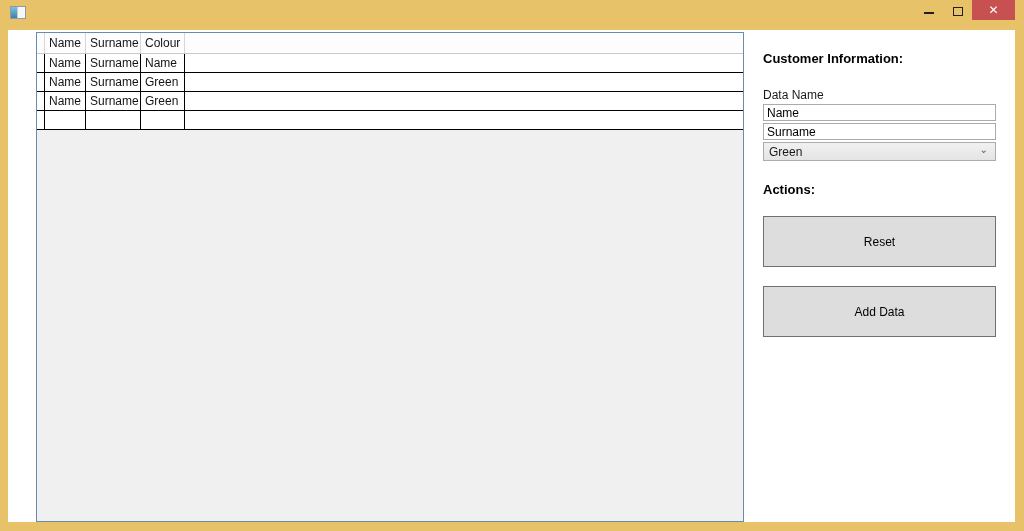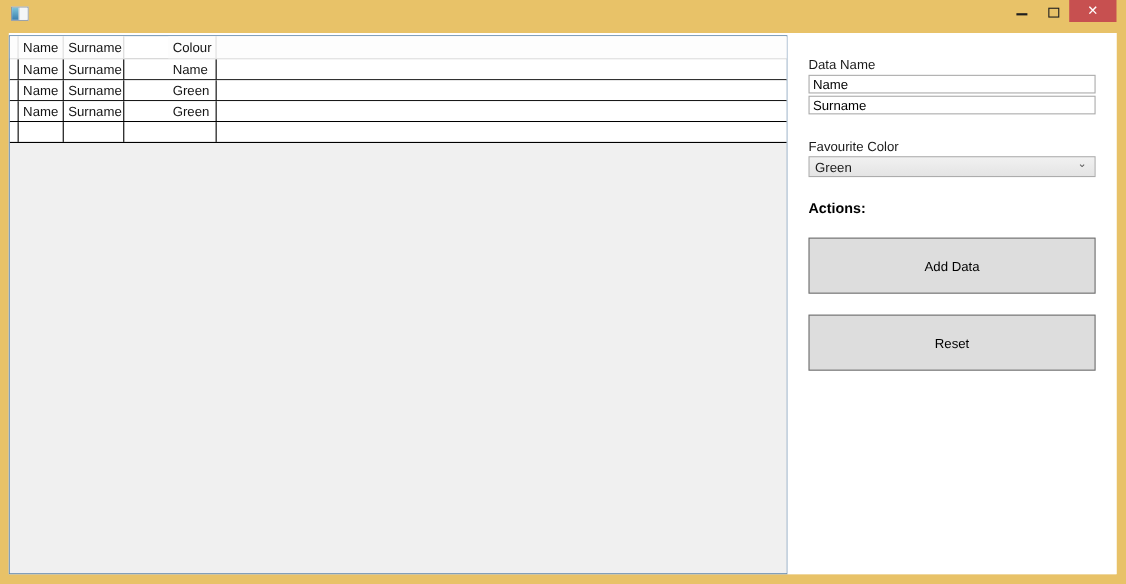--- a/index.html
+++ b/index.html
@@ -37,21 +37,21 @@
   .min-glyph { width: 10px; height: 2px; background: #1f1f1f; margin-top: 4px; }
   .max-glyph { width: 10px; height: 9px; border: 1px solid #1f1f1f; margin-top: 1px; background: transparent; }
   .winbtn.close {
     width: 43px; height: 20px; background: #C75050;
     color: #ffffff; font-size: 12px; font-weight: bold;
   }
 
   
   .content {
     position: absolute; left: 8px; top: 30px; width: 1007px; height: 492px;
-    background: #ffffff; display: flex; align-items: flex-start;
+    background: #ffffff; display: flex; align-items: flex-start; padding-left: 28px;
   }
 
   
   .datagrid {
     margin-top: 2px; width: 708px; height: 490px;
     border: 1px solid #688CAF; background: #F0F0F0;
     display: flex; flex-direction: column;
     font-size: 12px; color: #141414;
   }
   .dg-row { display: flex; background: #ffffff; }
@@ -59,21 +59,21 @@
   .dg-header .dg-cell { border-right: 1px solid #d7d7d7; background: #fdfdfd; }
   .dg-body-row { height: 19px; border-bottom: 1px solid #000000; }
   .dg-body-row .dg-cell { border-right: 1px solid #000000; }
   .dg-cell {
     padding: 0 0 0 4px; display: flex; align-items: center;
     white-space: nowrap; overflow: hidden;
   }
   .dg-rowheader { width: 8px; padding: 0; }
   .dg-col-name { width: 41px; }
   .dg-col-surname { width: 55px; }
-  .dg-col-colour { width: 44px; margin-left: 40px; }
+  .dg-col-colour { width: 44px; }
   .dg-filler { flex: 1; border-right: none !important; }
   .dg-rest { flex: 1; background: #F0F0F0; }
 
   
   .panel {
     flex: 1; height: 100%; padding: 0 19px; background: #ffffff;
     color: #1a1a1a;
   }
   .section-title { margin-top: 21px; font-size: 13px; font-weight: bold; color: #000000; }
   .field-label { margin-top: 22px; font-size: 12px; color: #1a1a1a; }
@@ -165,32 +165,32 @@
         <div class="dg-cell dg-col-surname"></div>
         <div class="dg-cell dg-col-colour"></div>
         <div class="dg-cell dg-filler"></div>
       </div>
 
       <div class="dg-rest"></div>
     </div>
 
     <div class="panel">
 
+      <div class="section-title">Customer Information:</div>
 
       <div class="field-label">Data Name</div>
       <input class="text-input" type="text" value="Name" style="">
 
       <input class="text-input" type="text" value="Surname" style="">
 
-      <div class="field-label">Favourite Color</div>
       <div class="combo">
         <span>Green</span>
         <span class="combo-chevron">⌄</span>
       </div>
 
       <div class="section-title actions-title">Actions:</div>
 
+      <button class="action-btn">Reset</button>
       <button class="action-btn first">Add Data</button>
-      <button class="action-btn">Reset</button>
 
     </div>
   </div>
 </div>
 
 </body></html>

